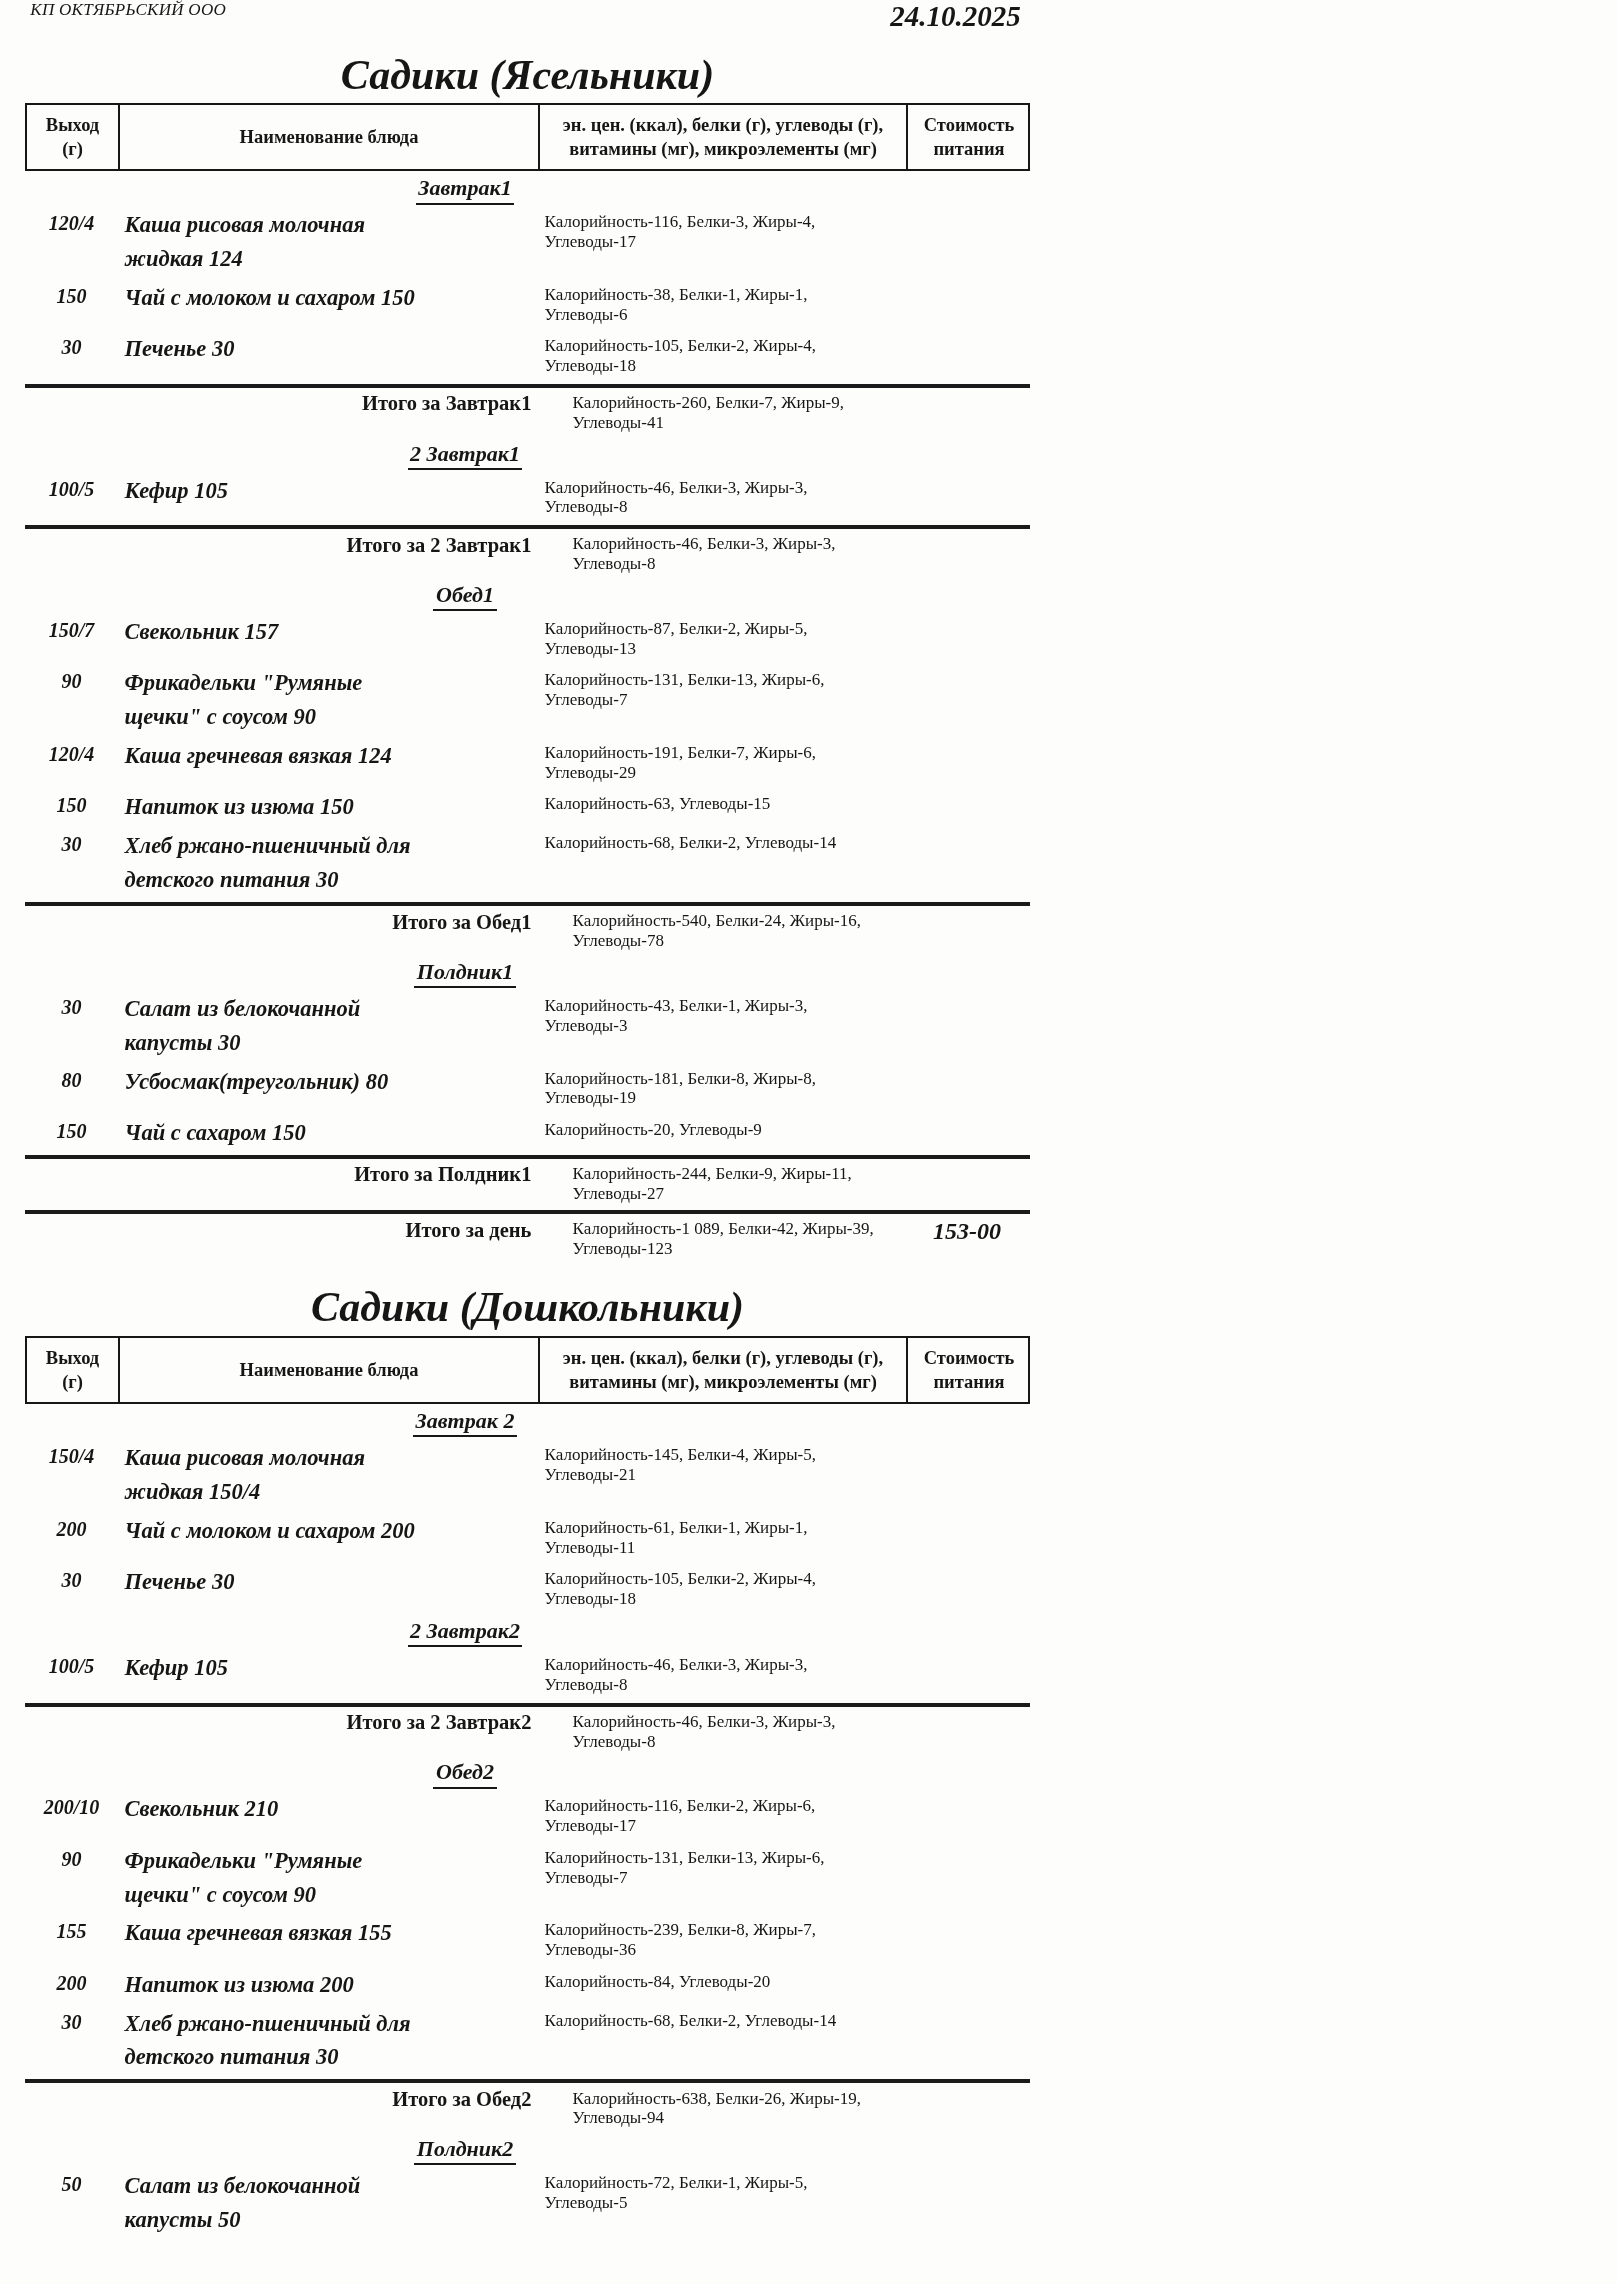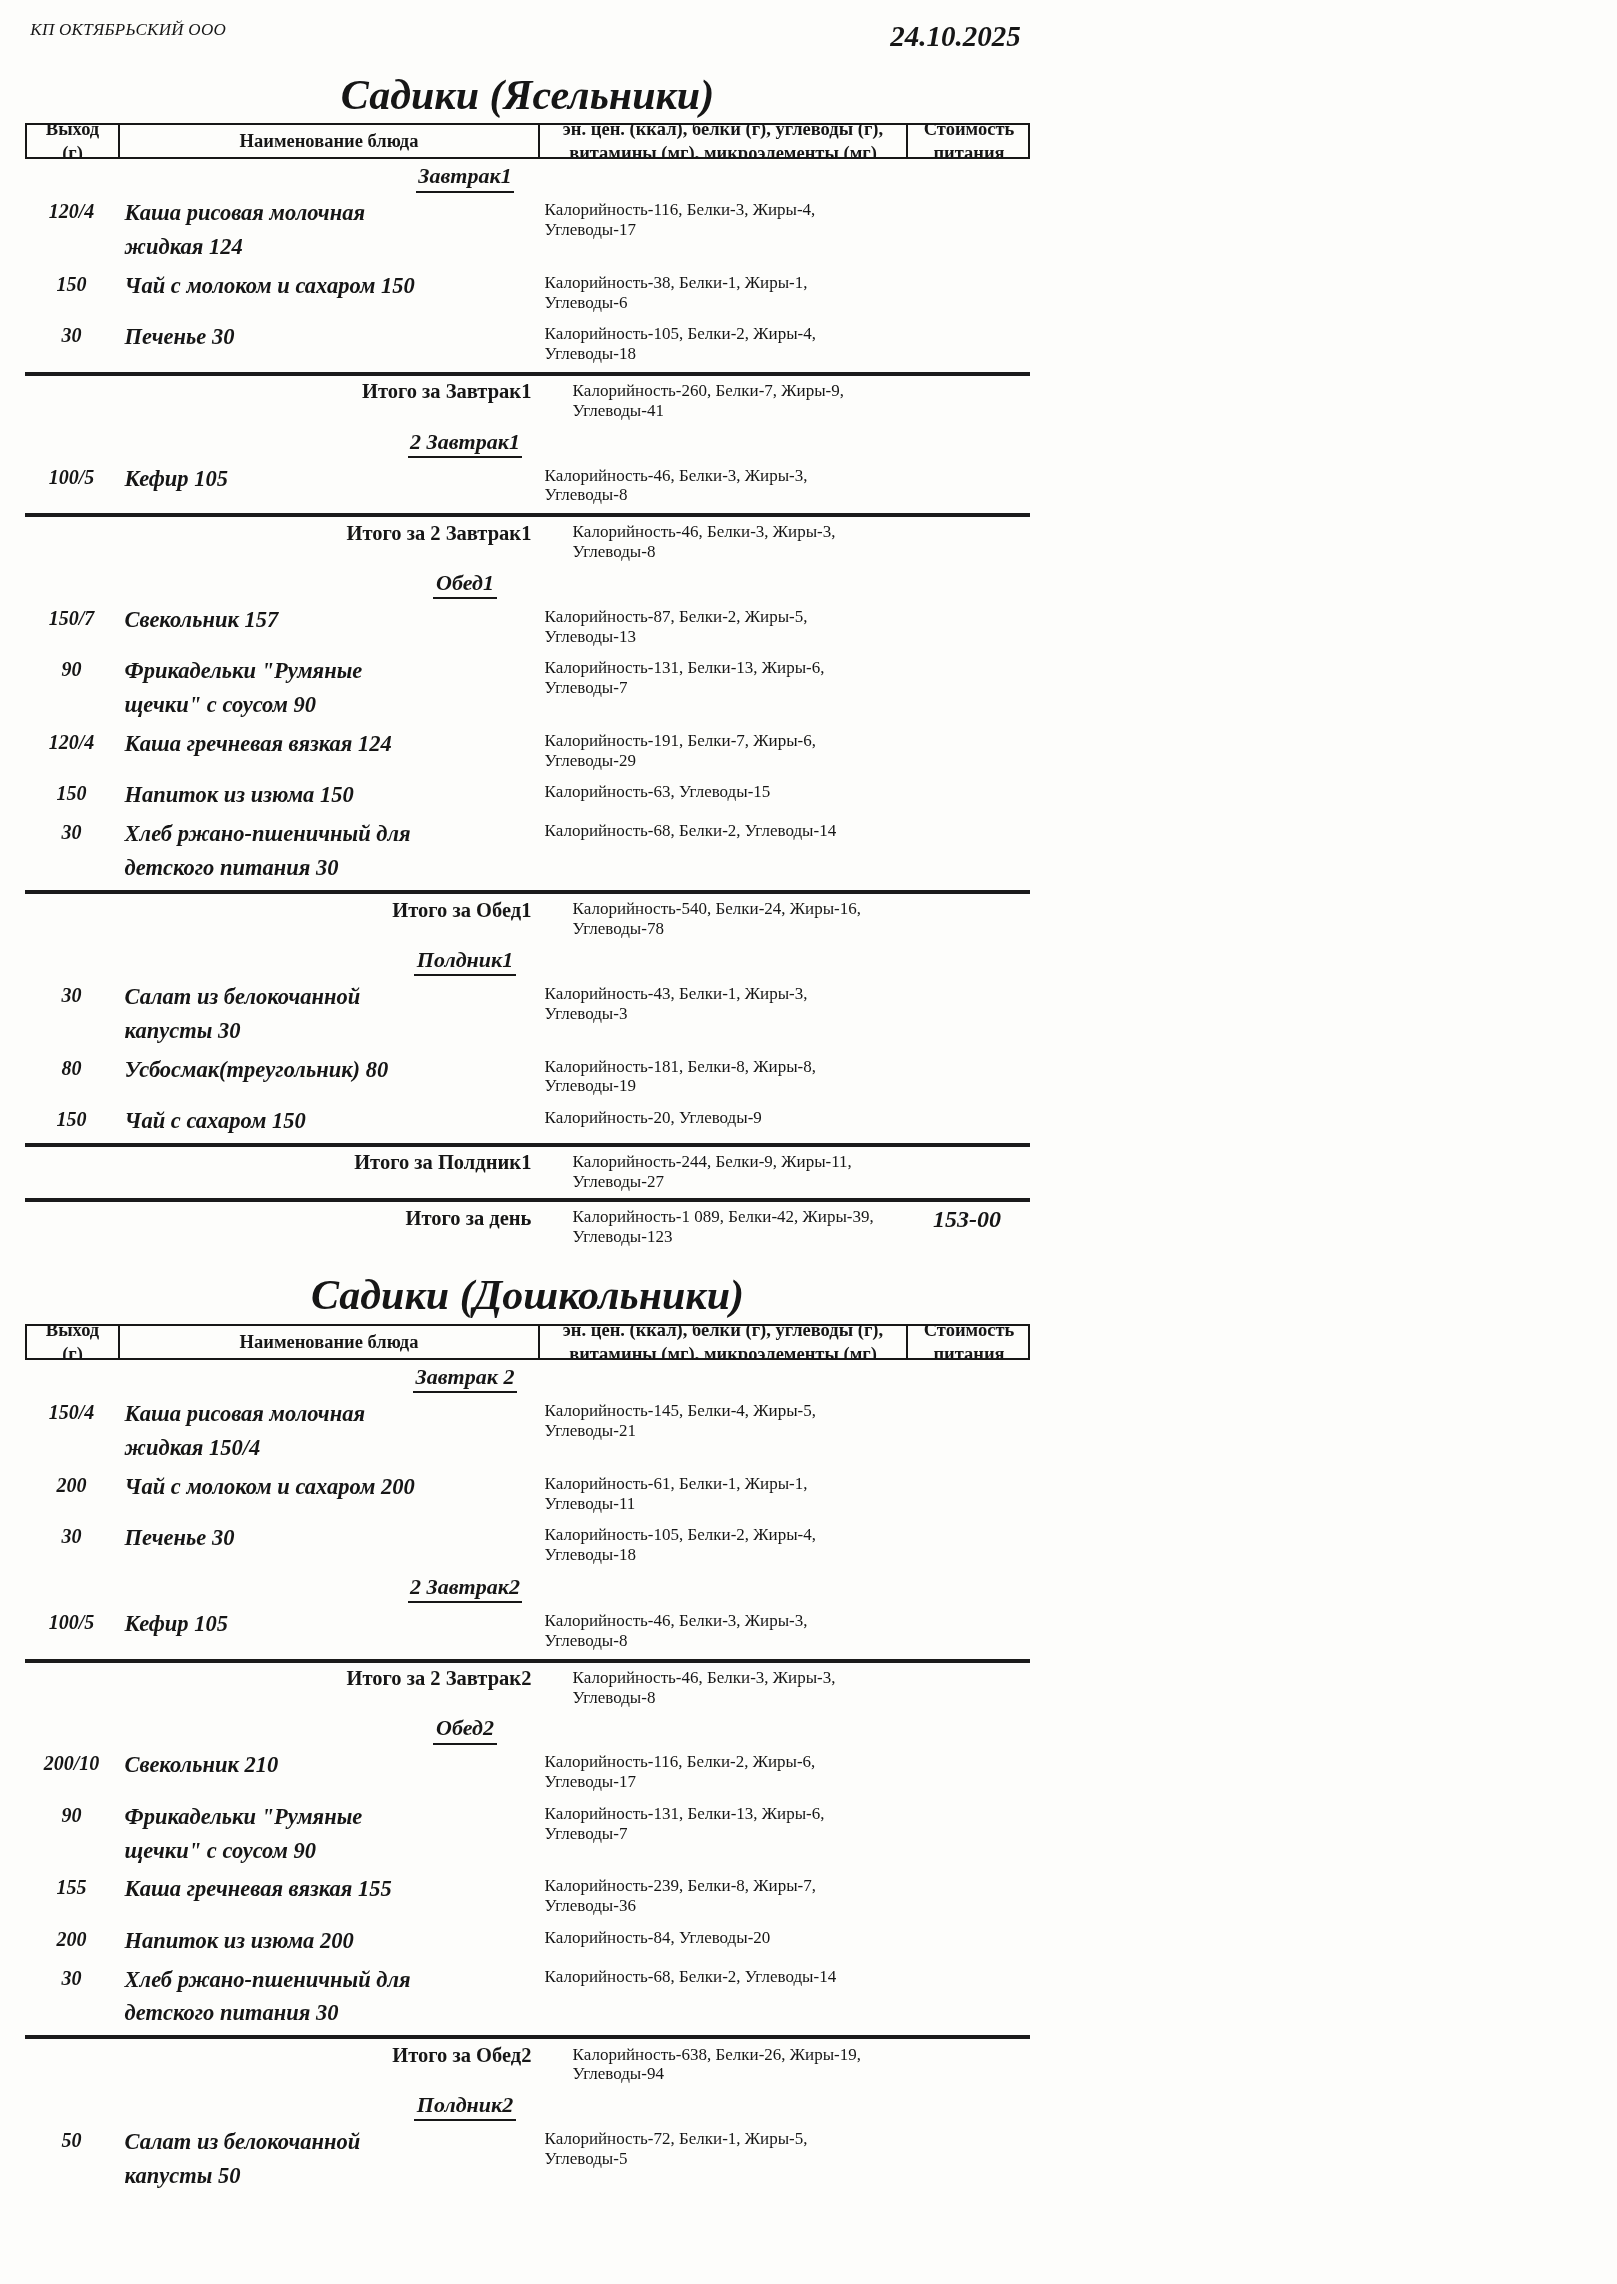--- a/index.html
+++ b/index.html
@@ -6,32 +6,32 @@
   .page{
     position:relative;
     width:1618px;height:2284px;
     background:#fdfdfb;
     overflow:hidden;
     font-family:"Liberation Serif","DejaVu Serif",serif;
     color:#161616;
   }
   .content{width:1005px;margin-left:25px;}
   
-  .topbar{display:flex;justify-content:space-between;align-items:flex-start;padding-top:20px;height:50px;}
+  .topbar{display:flex;justify-content:space-between;align-items:flex-start;height:50px;}
   .org{font-style:italic;font-size:17px;letter-spacing:0.3px;padding-left:5.3px;}
   .date{font-style:italic;font-weight:bold;font-size:29px;padding-right:9.3px;}
   
   .t-title{
     text-align:center;font-weight:bold;font-style:italic;
     font-size:42px;line-height:1.05;margin:2.6px 0 6.6px 0;
   }
   
   .thead{
     display:grid;grid-template-columns:93px 420px 368px 122px;
-    border:2.6px solid #171717;height:36px;box-sizing:border-box;
+    border:2.6px solid #171717;height:68px;box-sizing:border-box;
   }
   .thead .hc{
     display:flex;align-items:center;justify-content:center;text-align:center;
     font-weight:bold;font-size:18.5px;line-height:1.3;white-space:pre-line;
     border-right:2.6px solid #171717;overflow:hidden;padding:1.3px 2.6px;box-sizing:border-box;
   }
   .thead .hc:last-child{border-right:none;}
   
   .row{display:grid;grid-template-columns:93px 420px 368px 122px;align-items:start;}
   .c-out{font-weight:bold;font-style:italic;font-size:20px;text-align:center;padding-top:5.3px;}

